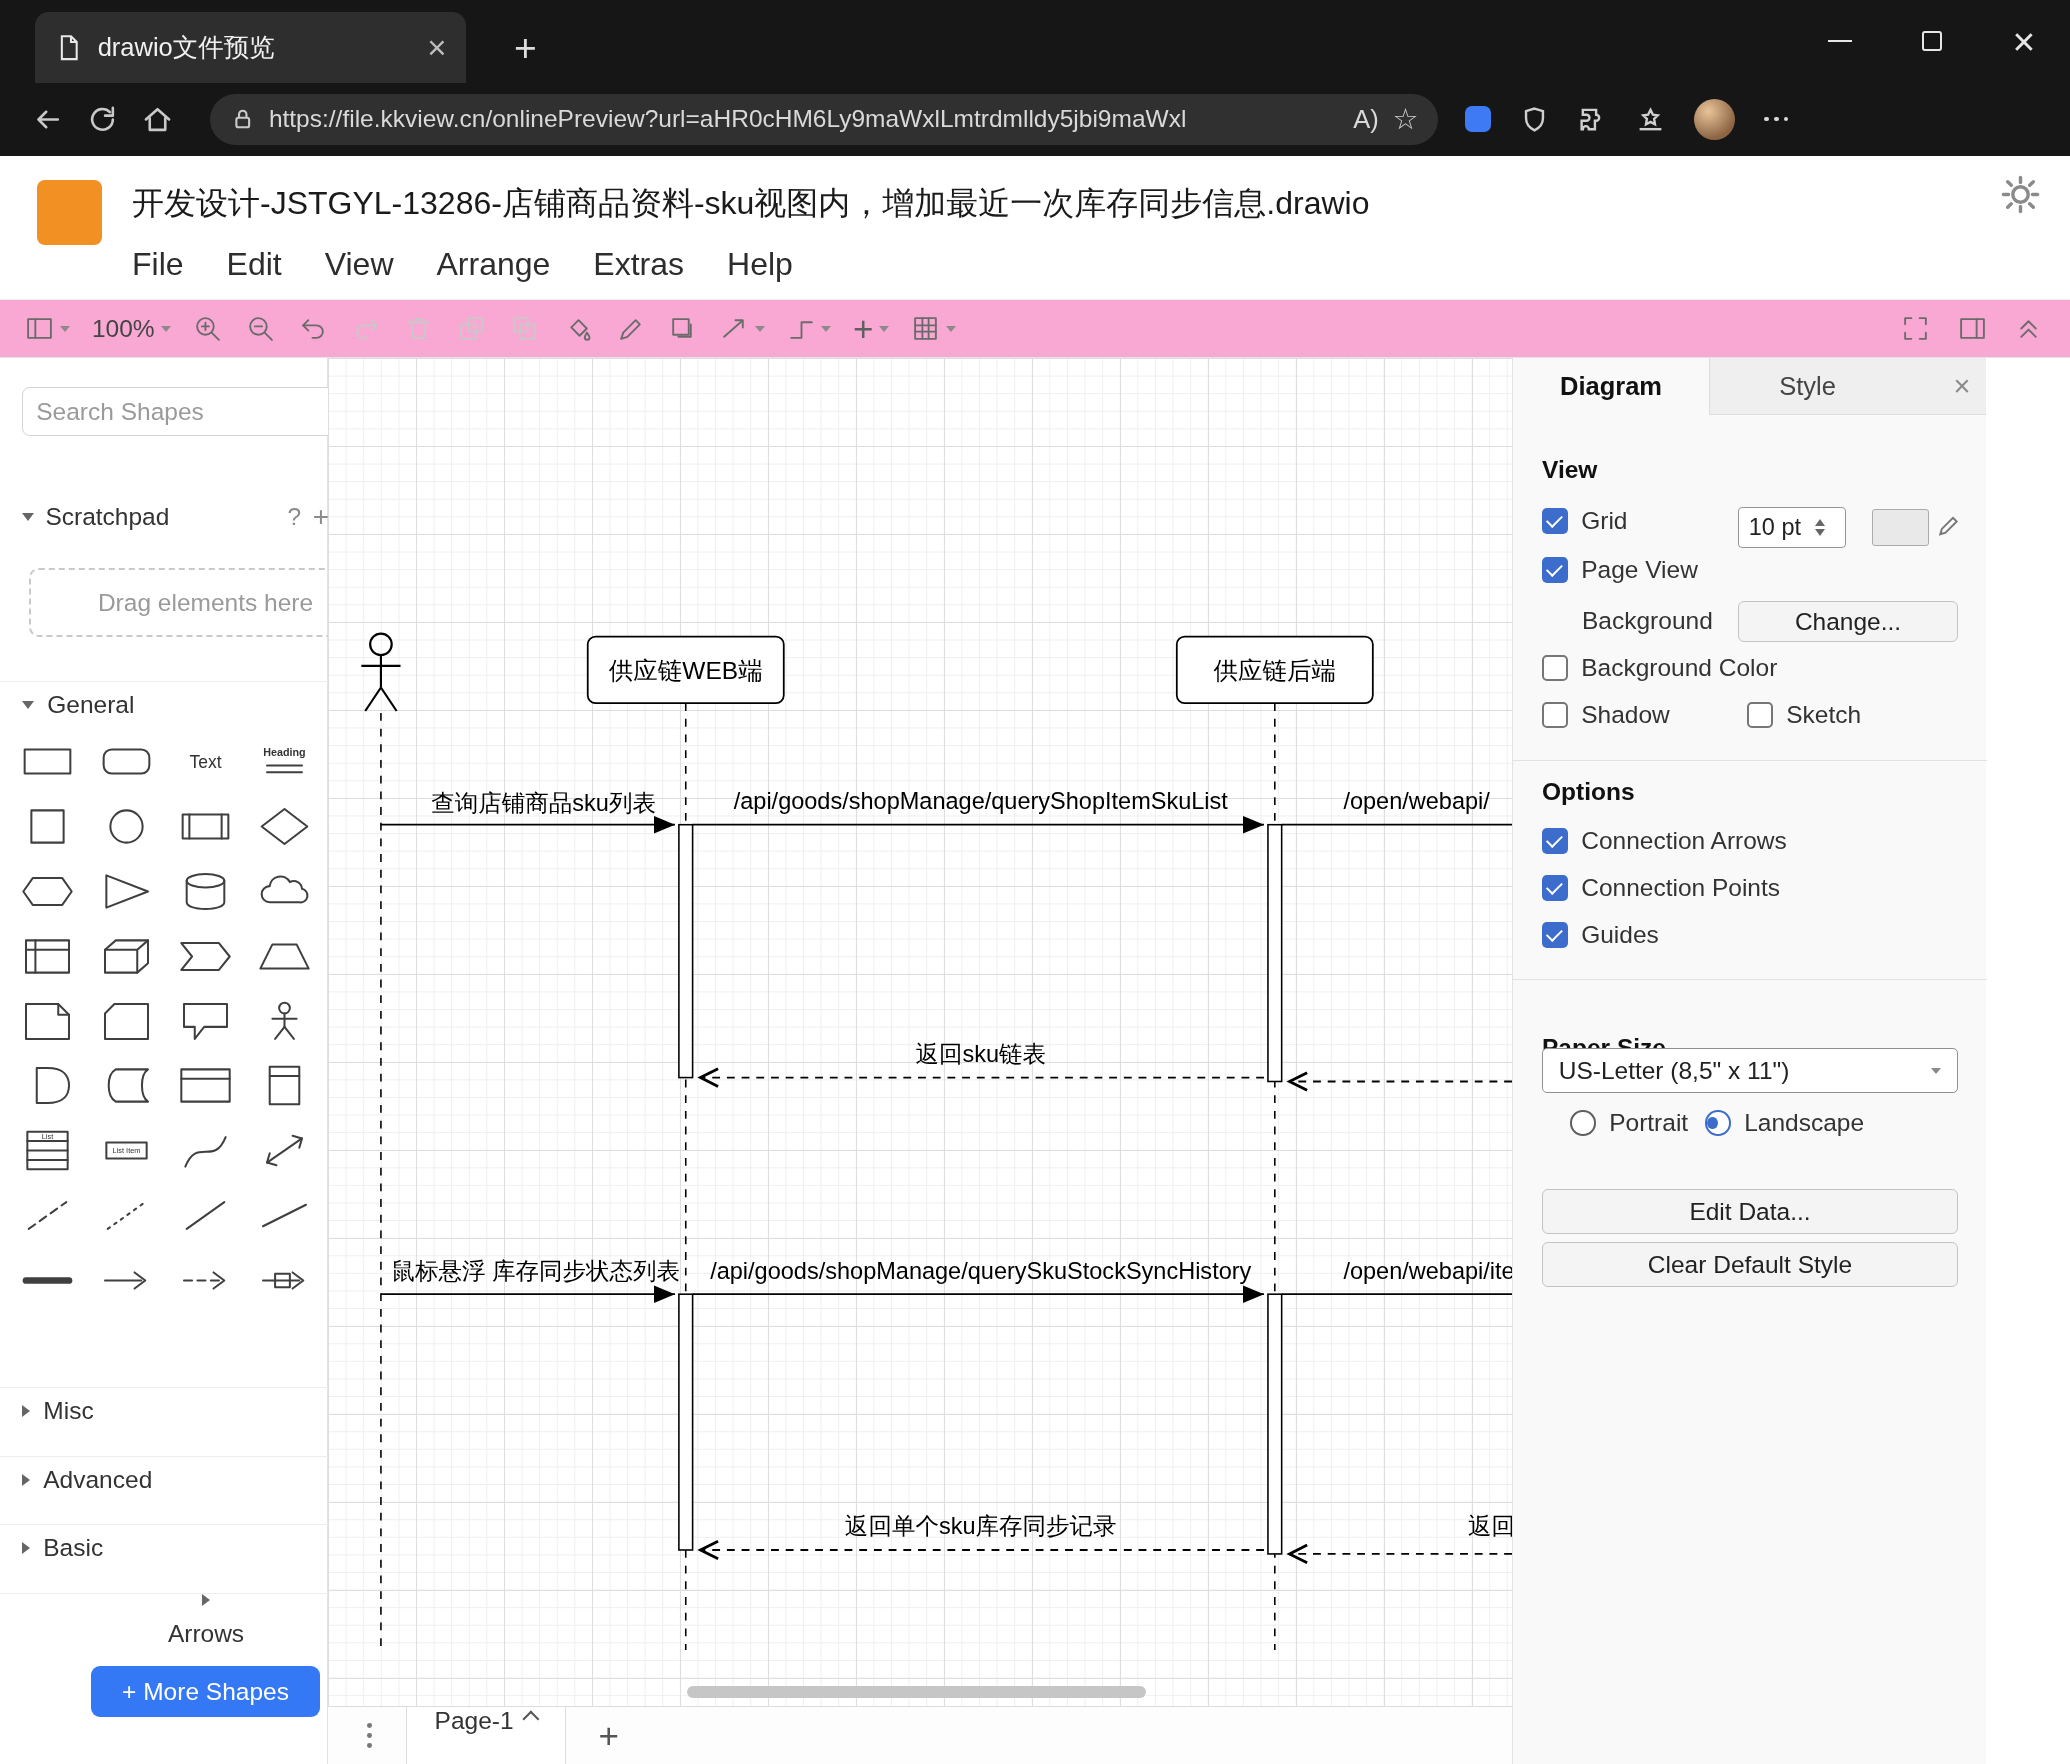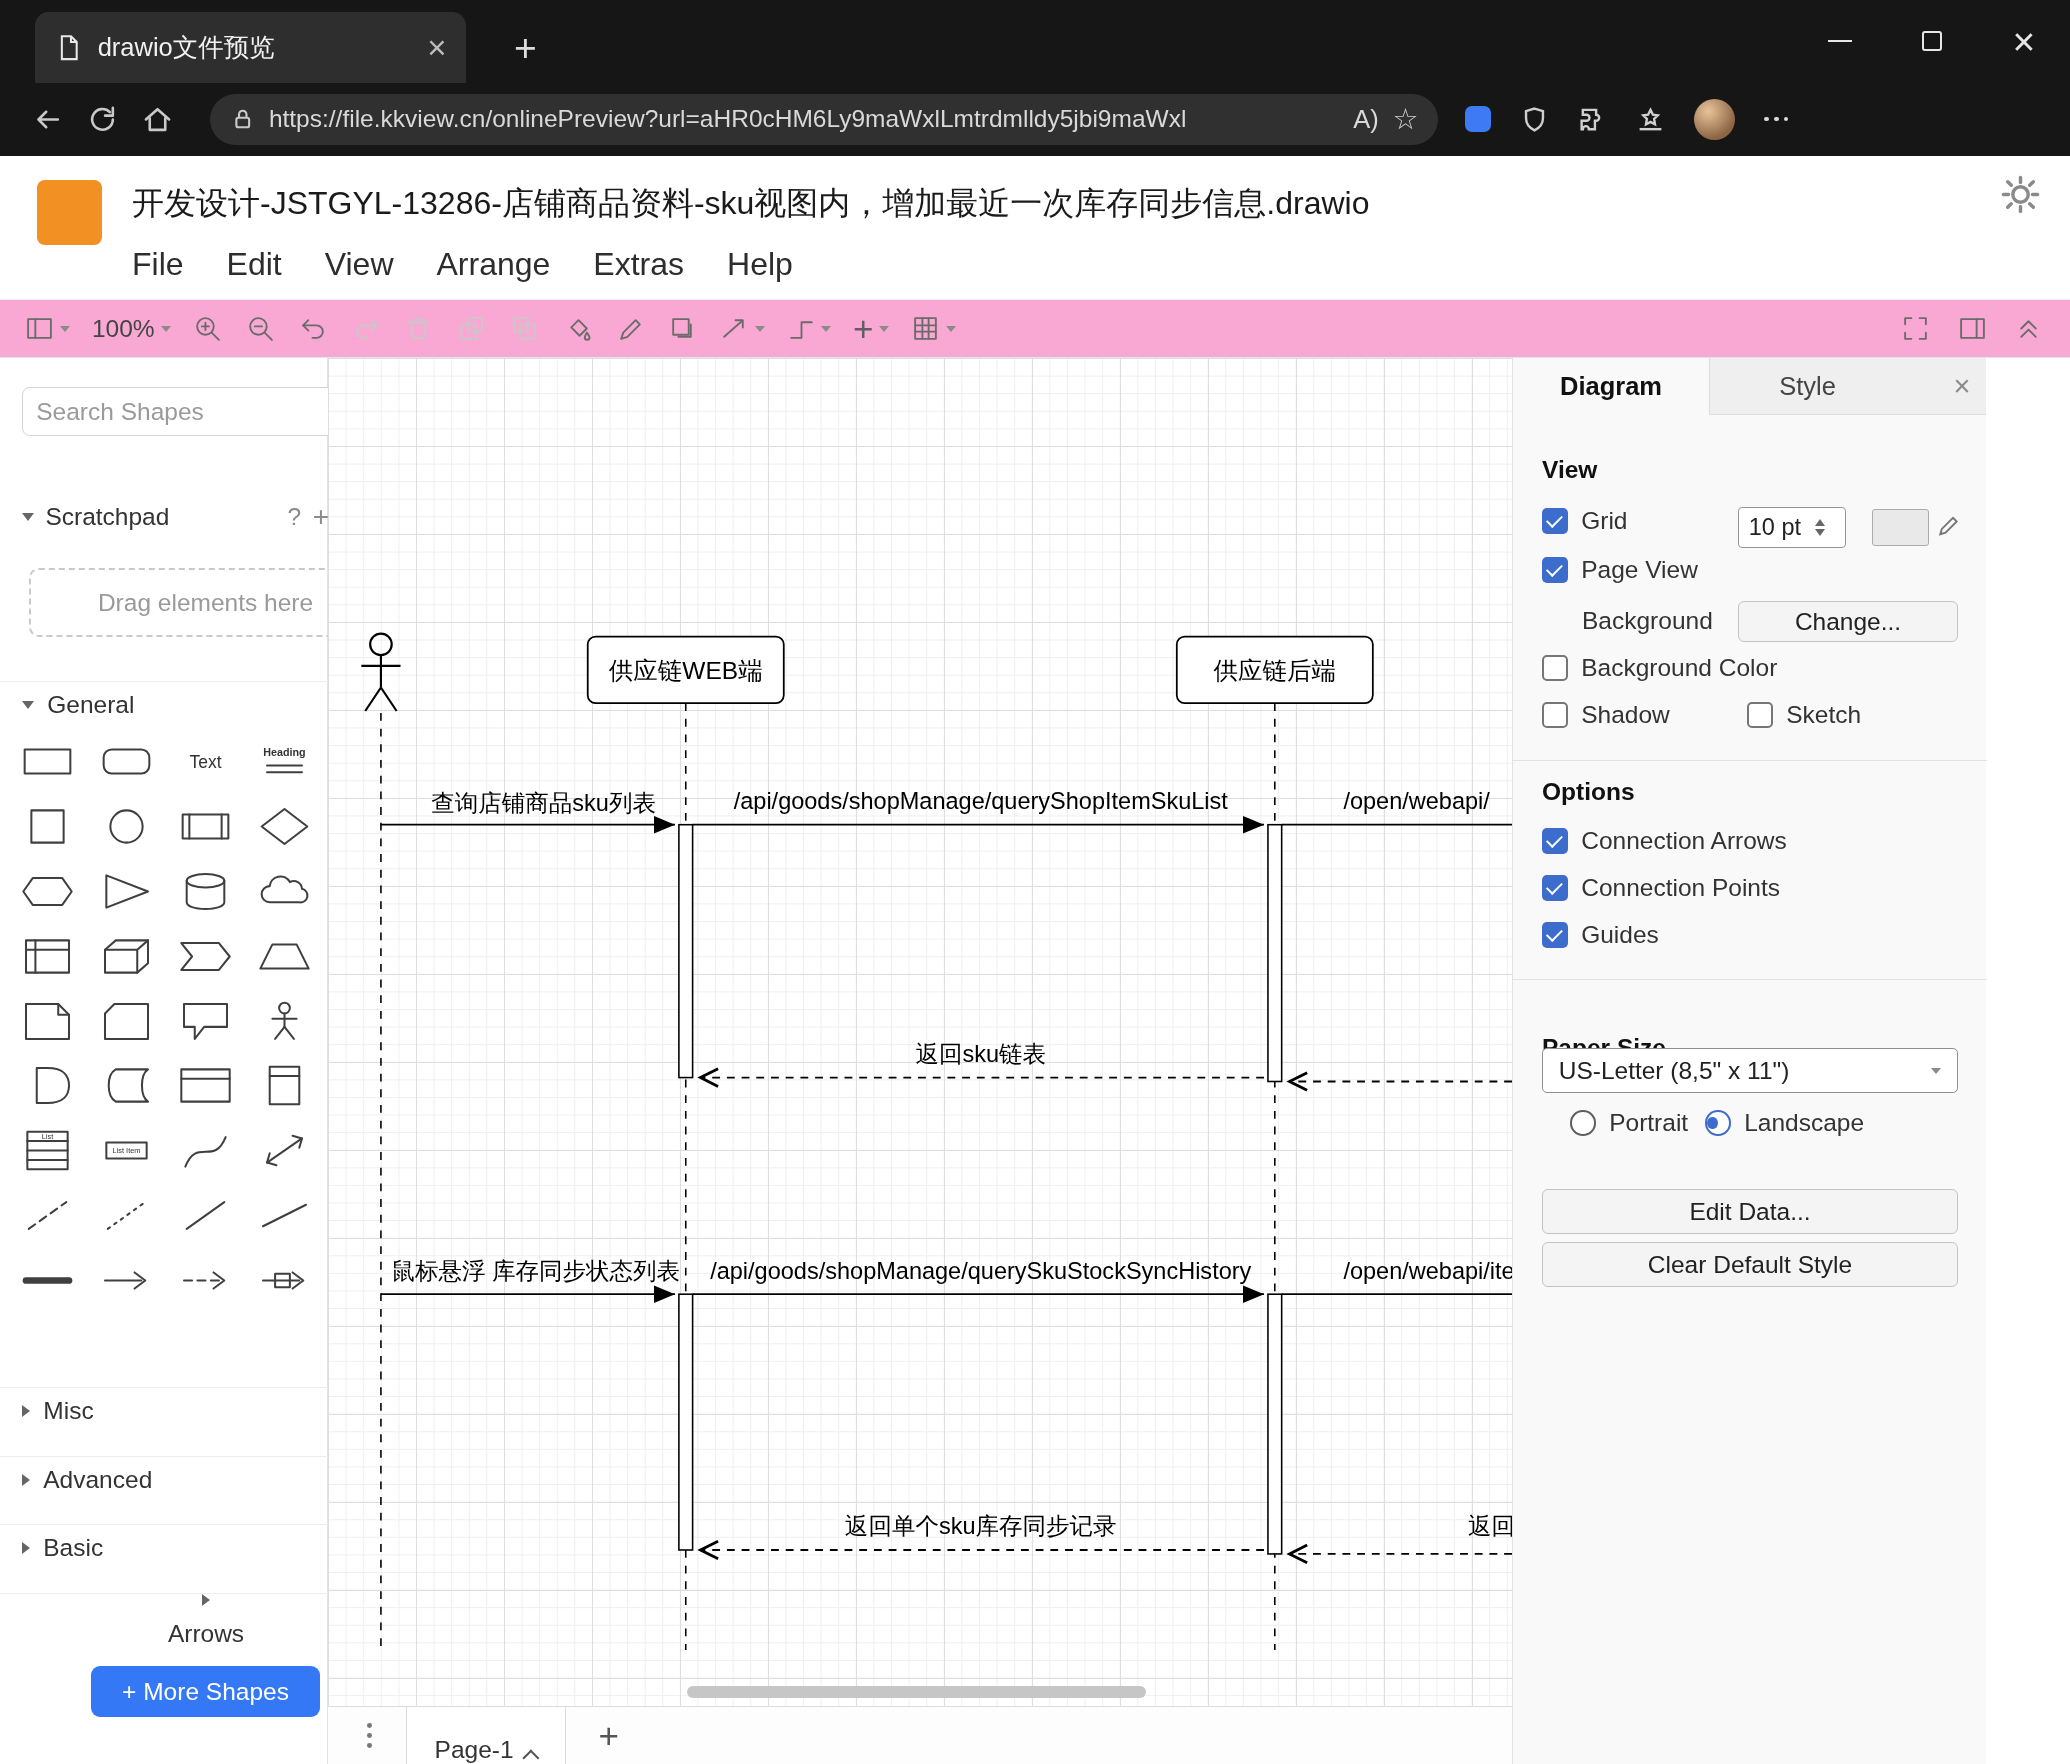--- a/index.html
+++ b/index.html
@@ -92,21 +92,21 @@
   .canvas { height:1348px; position:relative; overflow:hidden; background-color:#fff;
     background-image:
       linear-gradient(#dedede 1px, transparent 1px), linear-gradient(90deg,#dedede 1px, transparent 1px),
       linear-gradient(#efefef 1px, transparent 1px), linear-gradient(90deg,#efefef 1px, transparent 1px);
     background-size:88px 88px, 88px 88px, 17.6px 17.6px, 17.6px 17.6px; }
   #diagram { position:absolute; left:0; top:0; font-family:"Liberation Sans",sans-serif; }
   .hscroll { position:absolute; left:359px; bottom:7.8px; width:459px; height:12.7px; border-radius:6.9px; background:#c6c6c6; }
   .pagebar { height:58px; background:#fdfdfd; border-top:1px solid #dcdcdc; display:flex; align-items:center; padding-left:21.6px; }
   .vdots { display:flex; flex-direction:column; gap:4.9px; width:39px; align-items:center; }
   .vdots i { width:4.9px; height:4.9px; border-radius:50%; background:#777; }
-  .page-tab { height:100%; display:flex; align-items:flex-end; gap:11.8px; padding:0 27.4px; margin-left:17.6px;
+  .page-tab { height:100%; display:flex; align-items:flex-start; gap:11.8px; padding:0 27.4px; margin-left:17.6px;
     border-left:1px solid #dcdcdc; border-right:1px solid #dcdcdc; background:#fff; font-size:24.5px; color:#333; }
   .chev-up { width:11.8px; height:11.8px; border-left:2px solid #555; border-top:2px solid #555; transform:rotate(45deg); margin-top:5.9px; }
   .pb-plus { margin-left:33px; font-size:35px; color:#555; }
 
   
   .format { width:474px; background:#f9f9f9; border-left:1px solid #e2e2e2; position:relative; }
   .ftabs { height:57px; display:flex; }
   .ftab { width:196px; display:flex; align-items:center; justify-content:center; font-size:25.5px; }
   .ftab.active { background:#f9f9f9; color:#111; font-weight:bold; }
   .ftab.inactive { background:#efefef; color:#444; border-left:1px solid #ddd; border-bottom:1px solid #ddd; }

